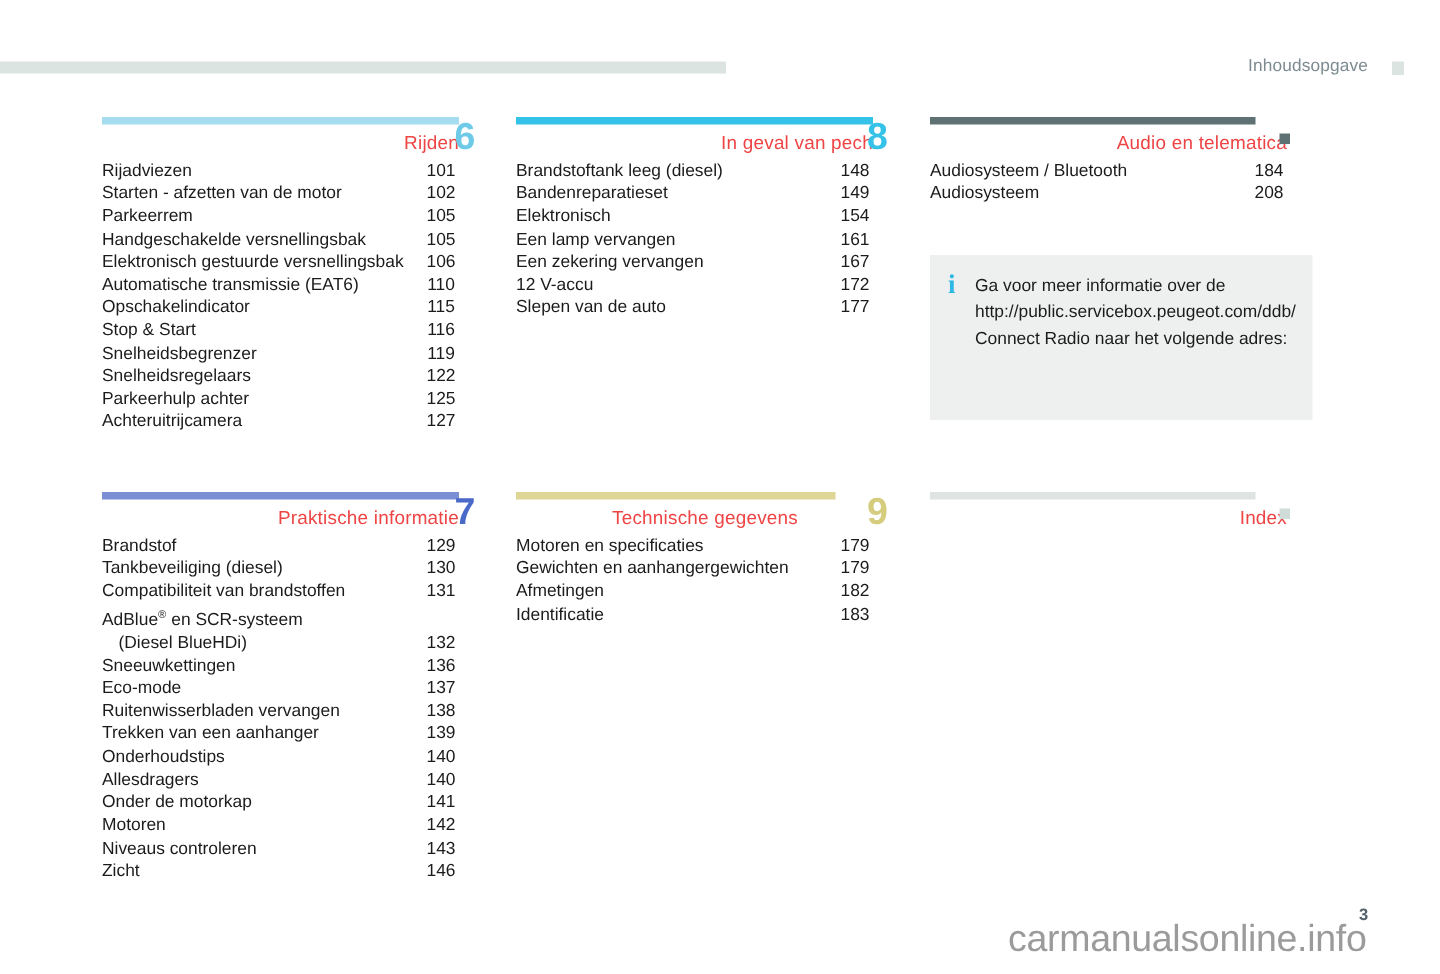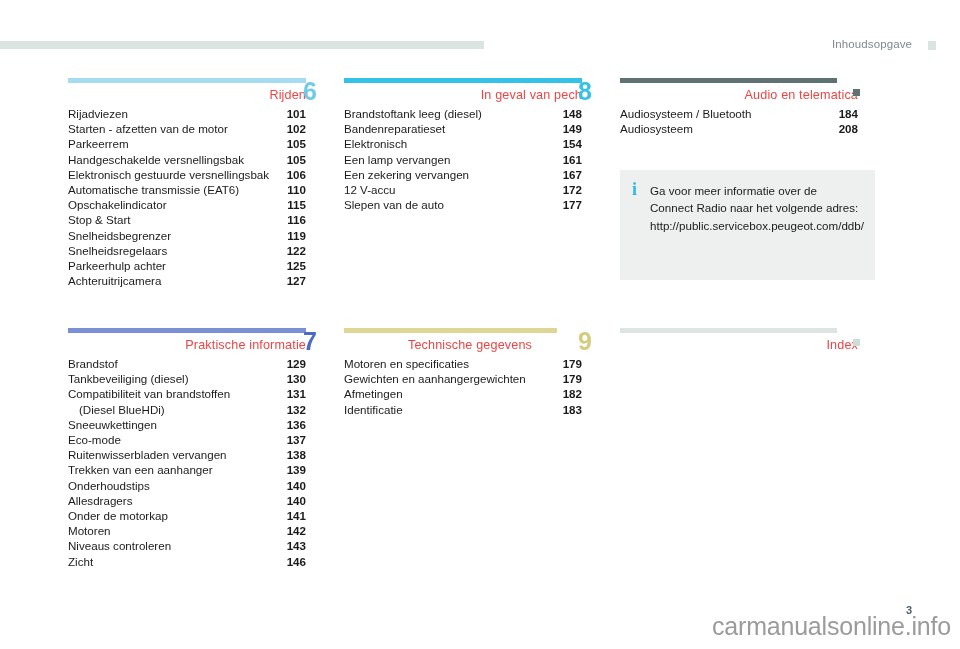--- a/index.html
+++ b/index.html
@@ -86,23 +86,22 @@
     align-items: baseline;
     font-size: 11.6px;
     color: #1b1b1b;
     line-height: 15.2px;
     white-space: nowrap;
   }
   .toc-label { padding-right: 8px; }
   .toc-label.indent { padding-left: 11px; }
   .toc-page {
     font-variant-numeric: tabular-nums;
-    text-align: right;
+    text-align: center;
     min-width: 24px;
-    font-weight: bold;
   }
   .toc-row.no-page .toc-page { visibility: hidden; }
   sup { font-size: 7.5px; vertical-align: super; }
 
   
   .infobox {
     position: absolute;
     background: #eef0ef;
     display: flex;
     padding: 12px 14px 12px 12px;
@@ -131,21 +130,20 @@
     font-weight: bold;
     color: #51616b;
   }
   .watermark {
     position: absolute;
     left: 672px; top: 612px;
     font-size: 25px;
     color: #9b9b9b;
     letter-spacing: -0.2px;
     white-space: nowrap;
-    margin-left: 40px;
   }
 </style>
 </head>
 <body>
 
 <div class="header">
   <div class="header-bar" style="background: rgb(220, 228, 226);"></div>
   <div class="header-title">Inhoudsopgave</div>
   <div class="header-square" style="background: rgb(220, 228, 226);"></div>
 </div>
@@ -261,42 +259,46 @@
         <span class="toc-page">208</span>
       </div>
     </div>
 </div>
 <div style="position:absolute; left:853px; top:89px; width:7px; height:7px; background:#5f7273;"></div>
 
 <div class="infobox" style="left: 620px; top: 170px; width: 255px; height: 110px; background: rgb(238, 240, 239);">
   <div class="info-icon" style="color: rgb(46, 184, 230);">i</div>
   <div class="info-text">
       <div>Ga voor meer informatie over de</div>
+      <div>http://public.servicebox.peugeot.com/ddb/</div>
       <div>Connect Radio naar het volgende adres:</div>
-      <div>http://public.servicebox.peugeot.com/ddb/</div>
     </div>
 </div>
 
 <div class="block" style="left:68px; top:328px; width:238px;">
   <div class="block-bar" style="width: 238px; background: rgb(123, 143, 212);"></div>
   <div class="block-head">
     <span class="block-title">Praktische informatie</span>
   </div>
   <div class="toc-list">
       <div class="toc-row">
         <span class="toc-label">Brandstof</span>
         <span class="toc-page">129</span>
       </div>
       <div class="toc-row">
         <span class="toc-label">Tankbeveiliging (diesel)</span>
         <span class="toc-page">130</span>
       </div>
       <div class="toc-row">
         <span class="toc-label">Compatibiliteit van brandstoffen</span>
         <span class="toc-page">131</span>
+      </div>
+      <div class="toc-row no-page">
+        <span class="toc-label">AdBlue<sup>®</sup> en SCR-systeem</span>
+        <span class="toc-page"></span>
       </div>
       <div class="toc-row">
         <span class="toc-label indent">(Diesel BlueHDi)</span>
         <span class="toc-page">132</span>
       </div>
       <div class="toc-row">
         <span class="toc-label">Sneeuwkettingen</span>
         <span class="toc-page">136</span>
       </div>
       <div class="toc-row">

